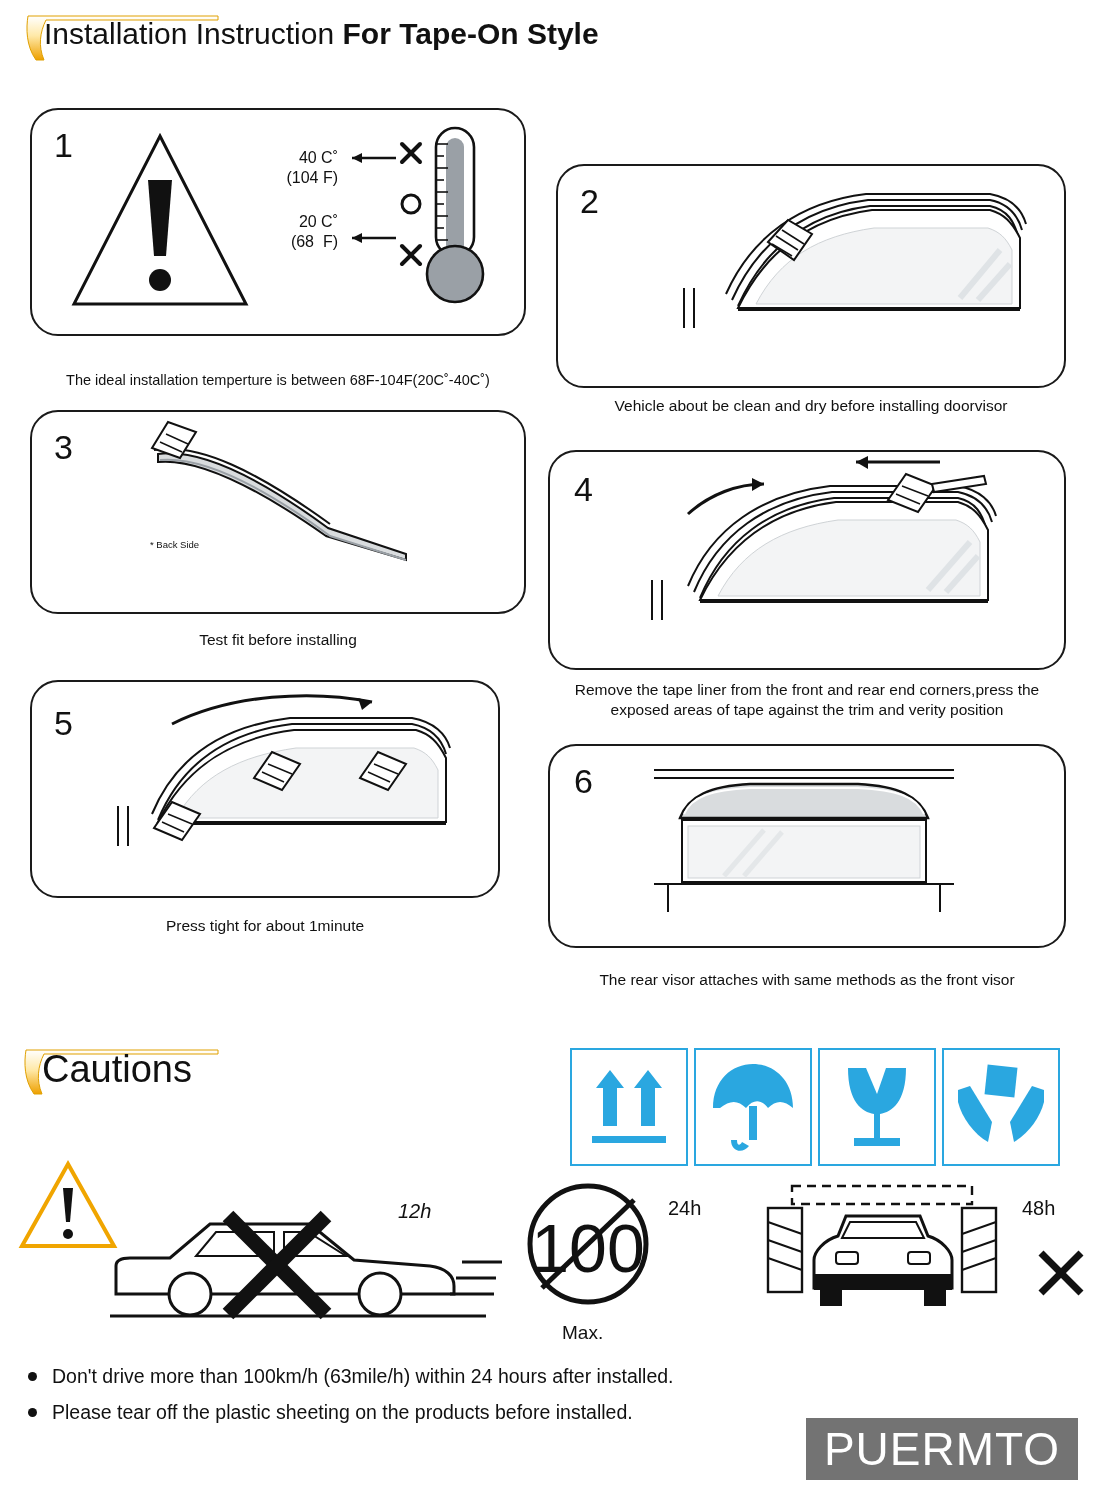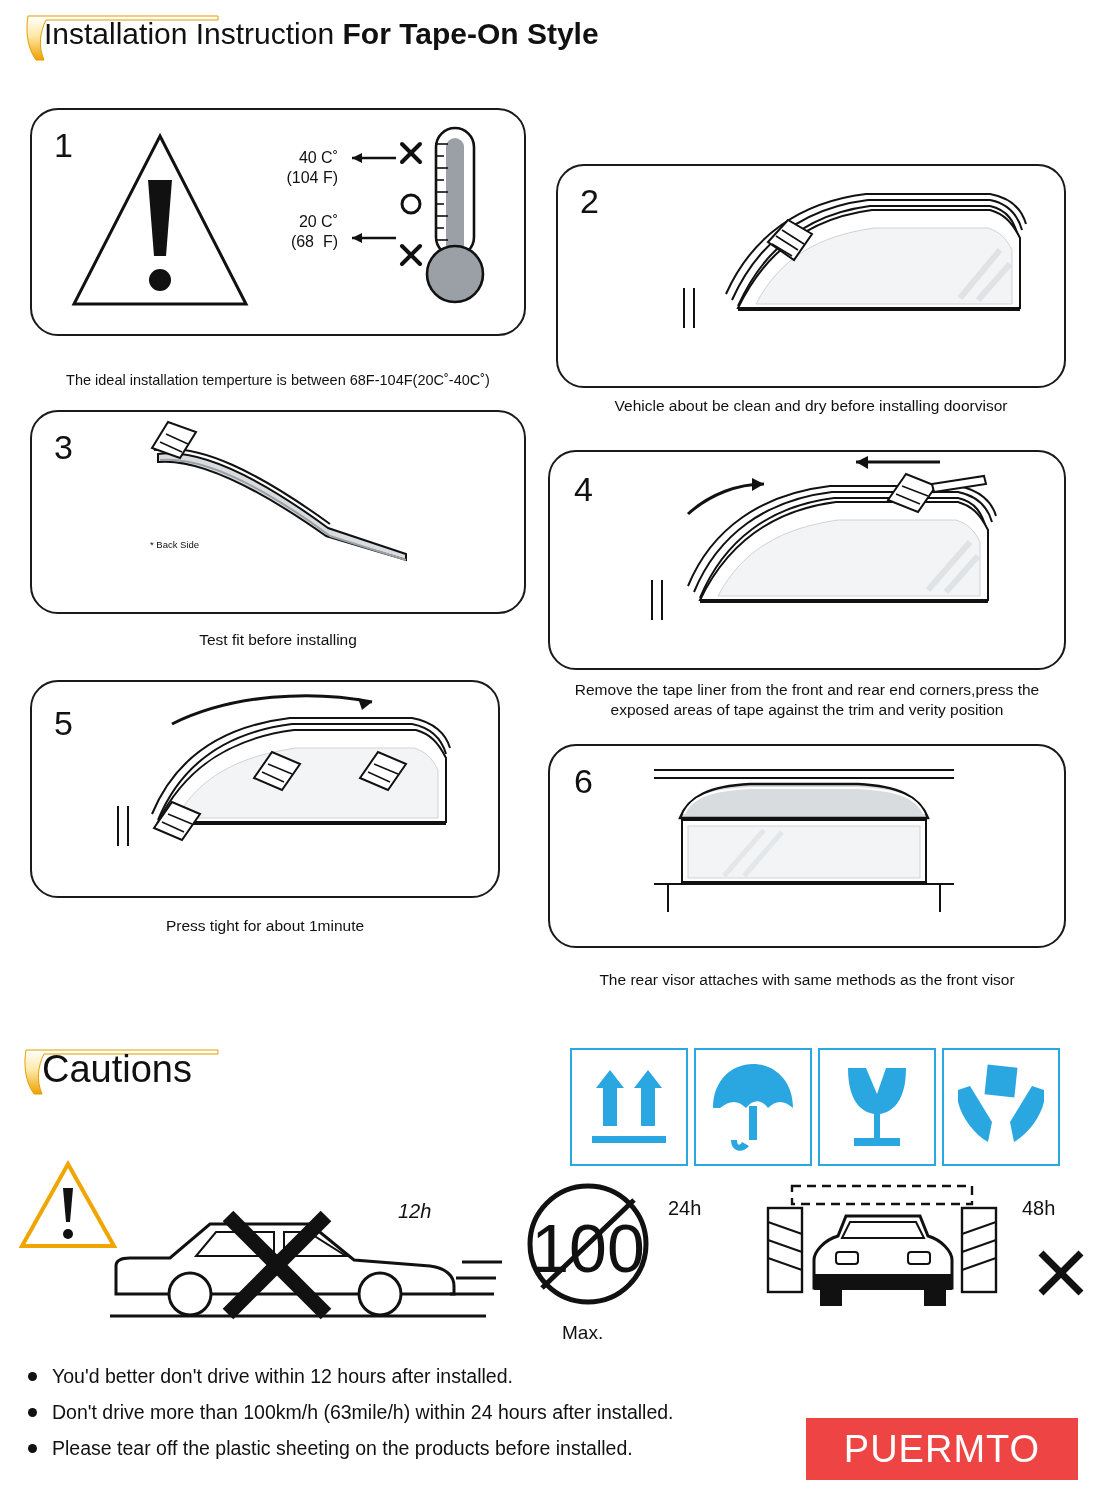--- a/index.html
+++ b/index.html
@@ -190,23 +190,23 @@
     background: #111;
   }
 
   
   .brand {
     position: absolute;
     left: 806px;
     top: 1418px;
     width: 272px;
     height: 62px;
-    background: #ef4444;
+    background: #737373;
     color: #ffffff;
-    font-size: 38px;
+    font-size: 46px;
     letter-spacing: 1px;
     display: flex;
     align-items: center;
     justify-content: center;
   }
 
   svg { display: block; }
   .abs { position: absolute; }
 </style>
 </head>
@@ -523,18 +523,17 @@
 </svg>
 <div class="cg-label" id="lbl48h">48h</div>
 <svg class="abs" style="left:1036px;top:1248px;" width="50" height="50" viewBox="0 0 50 50">
   <g stroke="#111" stroke-width="7" stroke-linecap="butt">
     <line x1="5" y1="5" x2="45" y2="45"></line>
     <line x1="45" y1="5" x2="5" y2="45"></line>
   </g>
 </svg>
 
 <div class="bullets">
-  <div class="bullet">You'd better don't drive within 12 hours after installed.</div>
   <div class="bullet">Don't drive more than 100km/h (63mile/h) within 24 hours after installed.</div>
   <div class="bullet">Please tear off the plastic sheeting on the products before installed.</div>
 </div>
 
 <div class="brand">PUERMTO</div>
 
 </body></html>

